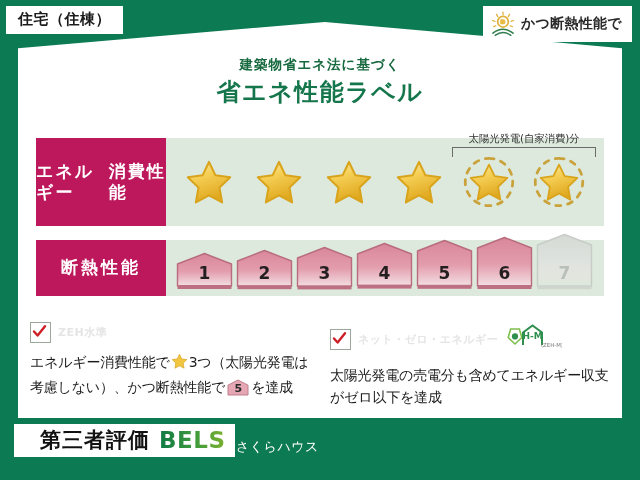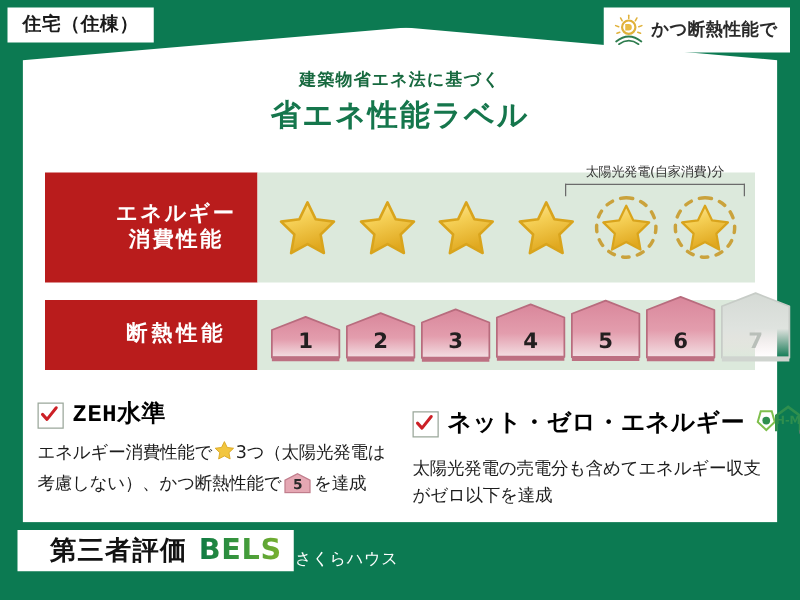--- a/index.html
+++ b/index.html
@@ -36,25 +36,24 @@
   .sun-icon{width:28px;height:28px;display:block;}
 
   
   .title-wrap{position:absolute;left:0;right:0;top:58px;text-align:center;z-index:4;}
   .title-sub{font-size:13.5px;font-weight:bold;color:#17693f;letter-spacing:1px;line-height:1;}
   .title-main{font-size:24px;font-weight:bold;color:#15764c;letter-spacing:1.5px;margin-top:8px;line-height:1;}
 
   
   .row{position:absolute;display:flex;align-items:stretch;}
   .row-key{
-    background:#b91c1c;color:#fff;
-    display:flex;flex-direction:column;align-items:center;justify-content:center;
+    background:#be185d;color:#fff;
+    display:flex;flex-direction:row;align-items:center;justify-content:center;
     font-weight:bold;font-size:17px;letter-spacing:2px;line-height:1.25;
     flex:0 0 auto;
-    padding-left:40px;
   }
   .row-val{background:#dce9dc;flex:1 1 auto;position:relative;}
 
   #row-energy{left:36px;top:138px;width:568px;height:88px;}
   #row-energy .row-key{width:130px;}
   #row-insul{left:36px;top:240px;width:568px;height:56px;}
   #row-insul .row-key{width:130px;font-size:17px;letter-spacing:3px;}
 
   
   .stars{position:absolute;left:8px;right:8px;top:0;bottom:0;display:flex;align-items:center;}
@@ -79,21 +78,21 @@
   
   .ach{position:absolute;top:322px;}
   #ach-left{left:30px;width:290px;}
   #ach-right{left:330px;width:286px;}
   .ach-head{display:flex;align-items:center;gap:7px;}
   .chk{
     width:19px;height:19px;flex:0 0 auto;
     border:1.5px solid #9aa79a;background:#fff;position:relative;
   }
   .chk svg{position:absolute;left:1px;top:1px;}
-  .ach-title{font-size:19px;font-weight:bold;color:#000000;letter-spacing:.5px;line-height:1;white-space:nowrap;font-family:Liberation Mono, monospace;}
+  .ach-title{font-size:11px;font-weight:bold;color:#e5e5e5;letter-spacing:.5px;line-height:1;white-space:nowrap;}
   .ach-body{margin-top:9px;font-size:14px;color:#1c1c1c;line-height:1.55;letter-spacing:-.2px;}
   .inline-star{display:inline-block;vertical-align:-3px;margin:0 1px;}
   .inline-house{
     display:inline-block;vertical-align:-4px;position:relative;
     width:22px;height:17px;margin:0 2px;
   }
   .inline-house .ihnum{
     position:absolute;left:0;right:0;bottom:0;text-align:center;
     font-size:11px;font-weight:bold;color:#2a2a2a;line-height:14px;z-index:2;
   }

